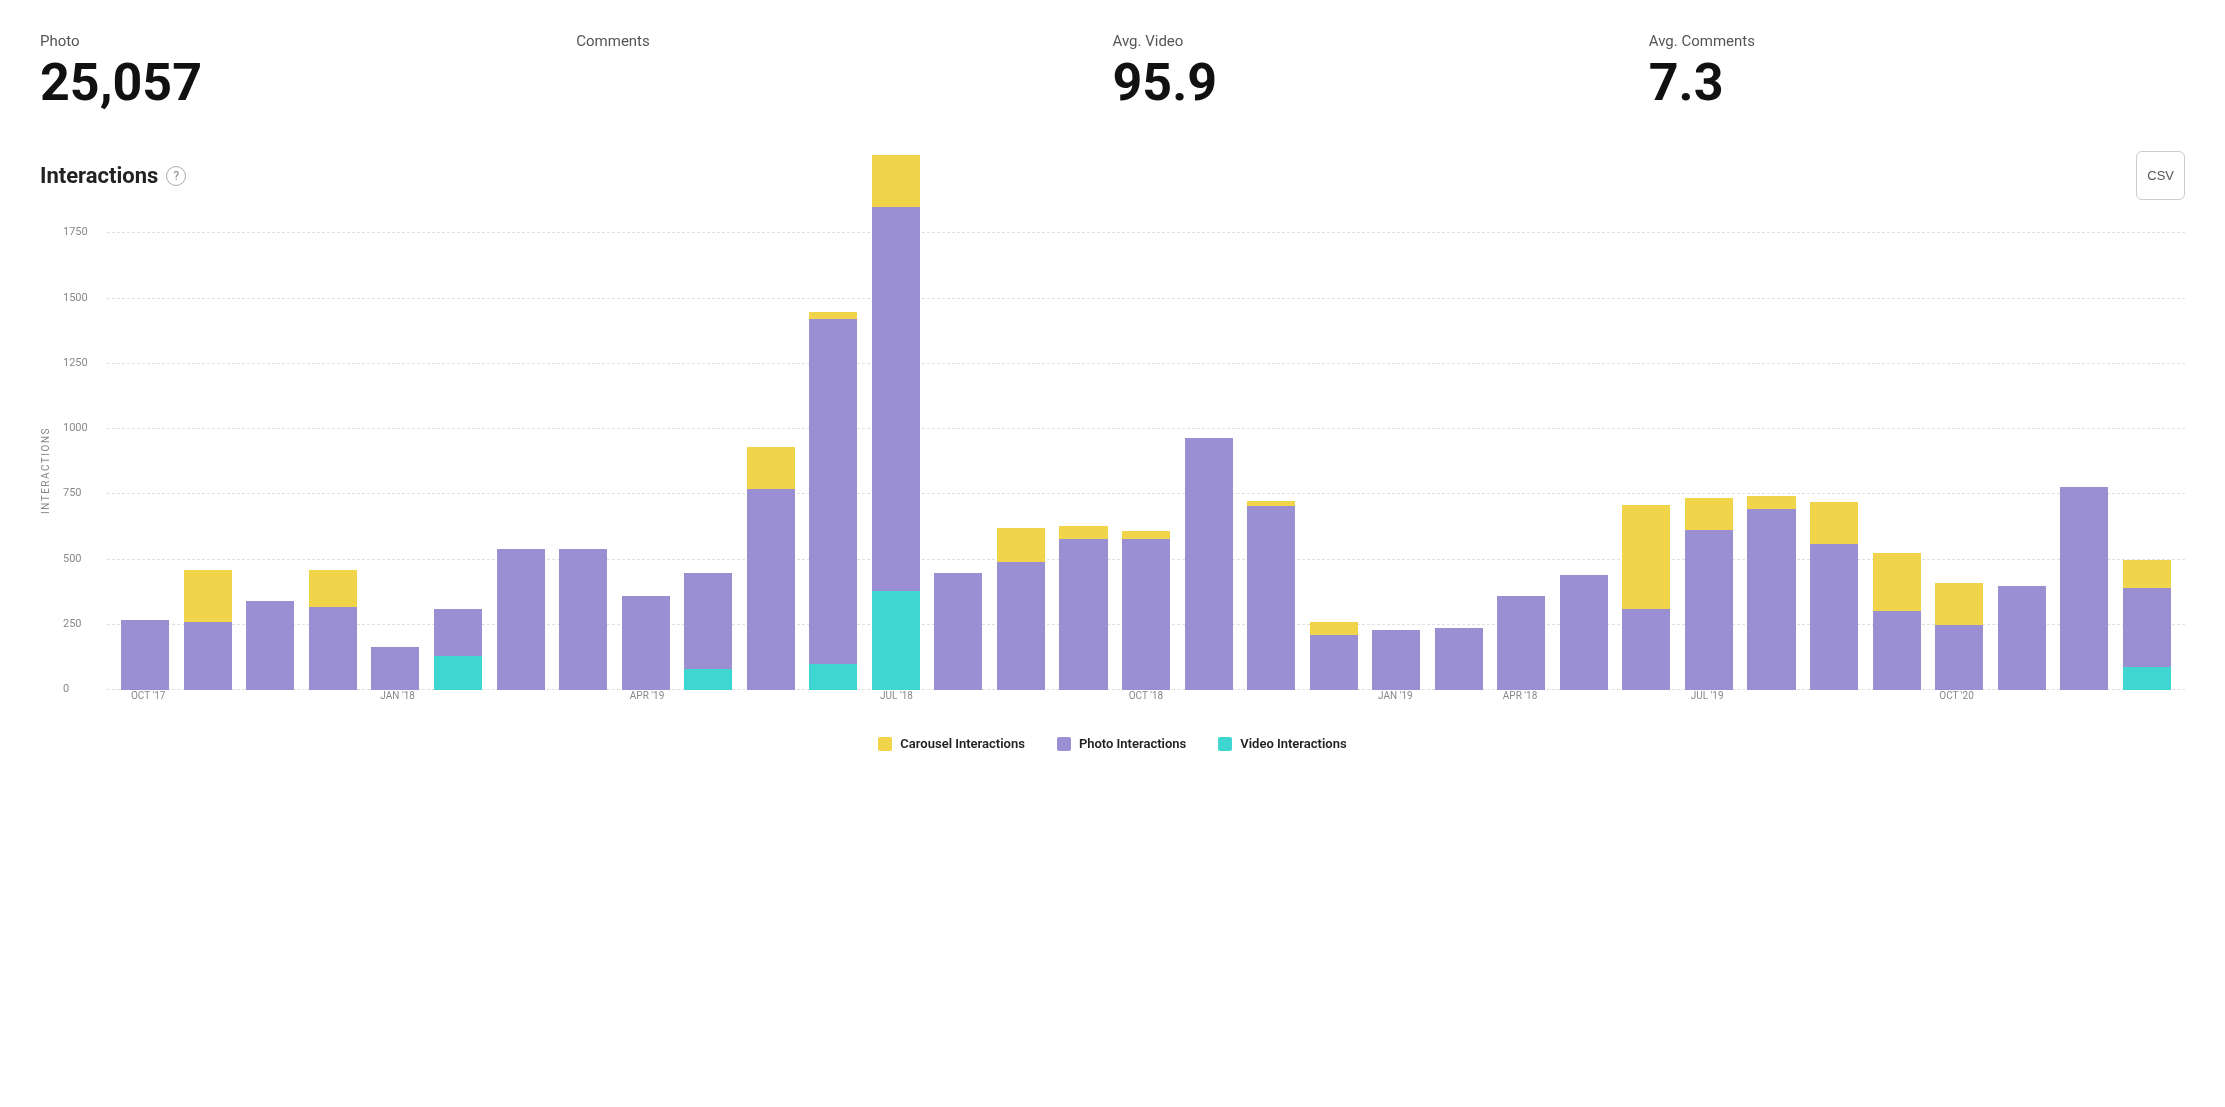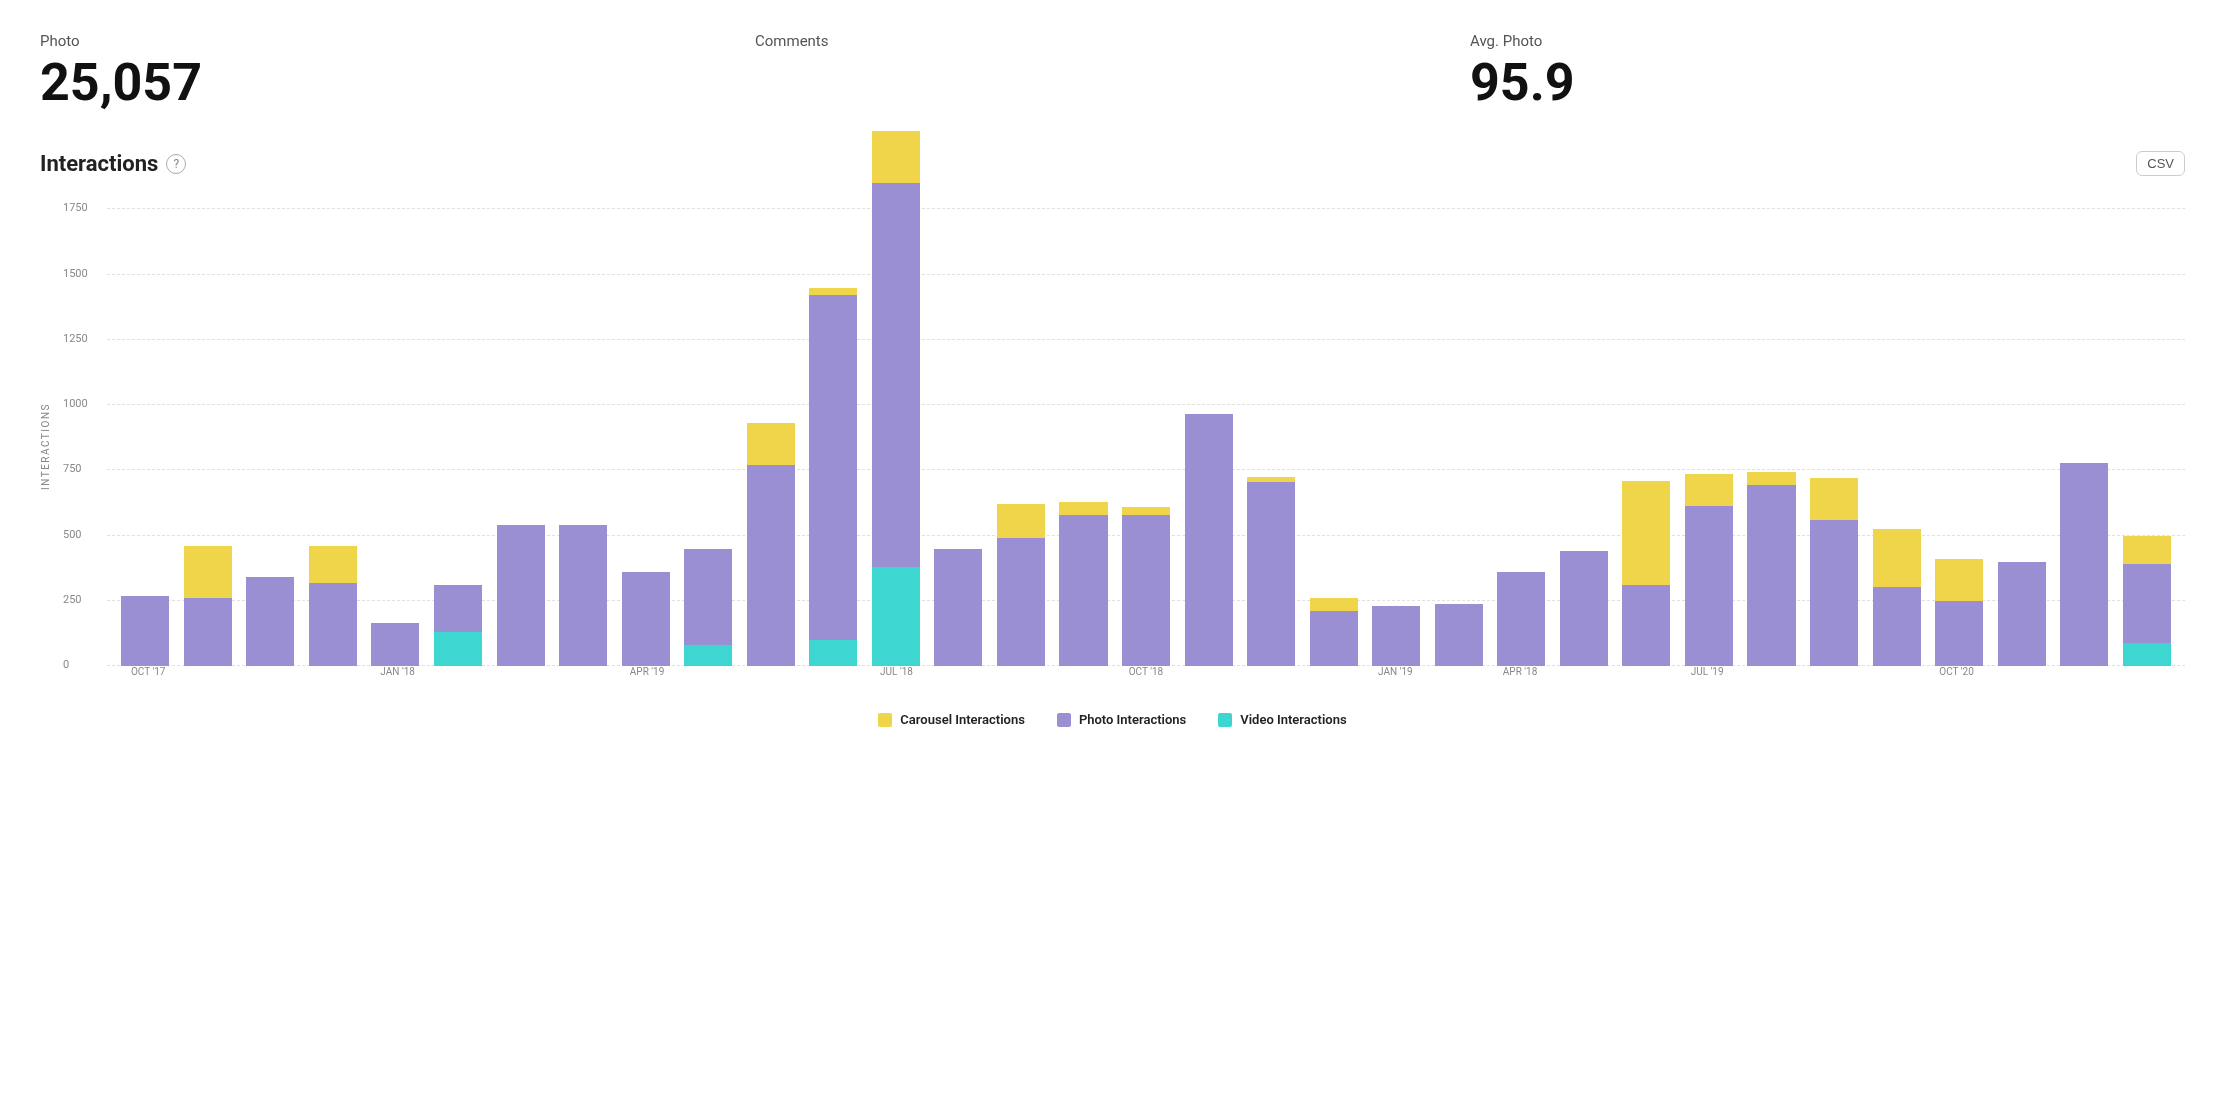--- a/index.html
+++ b/index.html
@@ -55,21 +55,21 @@
       align-items: center;
       justify-content: center;
       font-size: 12px;
       color: #888;
       cursor: pointer;
     }
     .csv-button {
       border: 1.5px solid #ccc;
       background: #fff;
       border-radius: 6px;
-      padding: 4px 10px;
+      padding: 16px 10px;
       font-size: 13px;
       color: #555;
       cursor: pointer;
     }
     .chart-container {
       position: relative;
       display: flex;
       gap: 0;
     }
     .y-axis-label {
@@ -183,22 +183,26 @@
 
 <div class="metrics-row">
   <div class="metric-item">
     <div class="metric-label">Photo</div>
     <div class="metric-value">25,057</div>
   </div>
   <div class="metric-item">
     <div class="metric-label">Comments</div>
   </div>
   <div class="metric-item">
-    <div class="metric-label">Avg. Photo</div>
+    <div class="metric-label">Avg. Video</div>
     <div class="metric-value">95.9</div>
+  </div>
+  <div class="metric-item">
+    <div class="metric-label">Avg. Comments</div>
+    <div class="metric-value">7.3</div>
   </div>
 </div>
 
 <div class="chart-section">
   <div class="chart-header">
     <div class="chart-title-row">
       <span class="chart-title">Interactions</span>
       <div class="help-icon">?</div>
     </div>
     <button class="csv-button">CSV</button>

